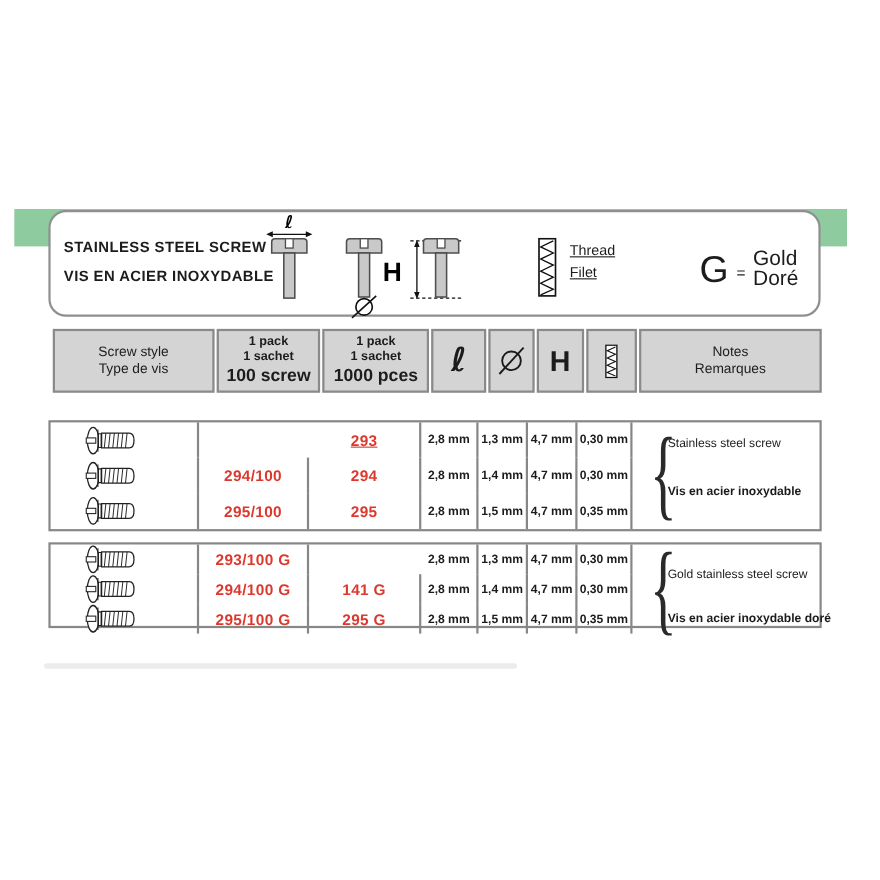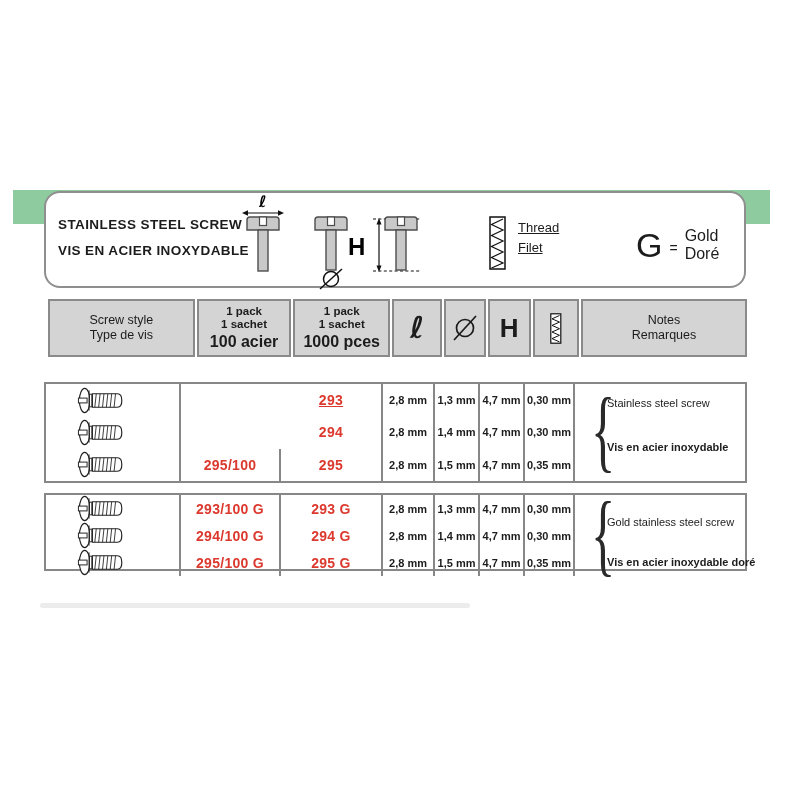--- a/index.html
+++ b/index.html
@@ -14,21 +14,21 @@
         border:2px solid #8f8f8f;border-radius:16px;box-sizing:border-box;}
   .card-title{position:absolute;left:12px;font-size:13.5px;font-weight:bold;letter-spacing:.4px;white-space:nowrap;}
   .card-title.en{top:24px;}
   .card-title.fr{top:50px;}
   .diag{position:absolute;}
   .thread-legend-icon{position:absolute;left:443px;top:23px;}
   .thread-legend-text{position:absolute;left:472px;top:25px;font-size:13px;line-height:20px;text-decoration:underline;}
   .gold-legend{position:absolute;left:590px;top:34px;display:flex;align-items:center;}
   .gold-letter{font-size:34px;font-weight:400;line-height:34px;}
   .gold-eq{font-size:14px;margin:6px 7px 0 7px;}
-  .gold-words{font-size:16px;line-height:18px;}
+  .gold-words{font-size:19px;line-height:18px;}
 
   
   .thead{position:absolute;left:48px;top:299px;width:699px;height:58px;display:flex;gap:2px;}
   .th{box-sizing:border-box;border:2px solid #8a8a8a;background:#d4d4d4;height:58px;
       display:flex;flex-direction:column;align-items:center;justify-content:center;text-align:center;}
   .th .sm{font-size:12.5px;line-height:15px;}
   .th .packsm{font-size:11.5px;font-weight:bold;line-height:13px;}
   .th .packbig{font-size:16px;font-weight:bold;line-height:18px;margin-top:2px;}
   .sym-l{font-family:"DejaVu Sans",sans-serif;font-style:italic;font-weight:bold;font-size:30px;line-height:30px;}
   .sym-h{font-size:26px;font-weight:bold;line-height:26px;}
@@ -112,21 +112,21 @@
   </div>
 
   <div class="thead">
     <div class="th" style="width:152px;">
       <div class="sm">Screw style</div>
       <div class="sm">Type de vis</div>
     </div>
     <div class="th" style="width:98px;">
       <div class="packsm">1 pack</div>
       <div class="packsm">1 sachet</div>
-      <div class="packbig">100 acier</div>
+      <div class="packbig">100 screw</div>
     </div>
     <div class="th" style="width:100px;">
       <div class="packsm">1 pack</div>
       <div class="packsm">1 sachet</div>
       <div class="packbig">1000 pces</div>
     </div>
     <div class="th" style="width:52px;">
       <span class="sym-l">ℓ</span>
     </div>
     <div class="th" style="width:43px;">
@@ -190,20 +190,21 @@
         <path d="M17,7 H43 Q47.5,7 47.5,14 Q47.5,21 43,21 H17 Z" fill="#fff" stroke="#222" stroke-width="1.2"></path>
         <line x1="21" y1="7" x2="19.5" y2="21" stroke="#222" stroke-width=".9"></line>
         <line x1="25" y1="7" x2="23.5" y2="21" stroke="#222" stroke-width=".9"></line>
         <line x1="29" y1="7" x2="27.5" y2="21" stroke="#222" stroke-width=".9"></line>
         <line x1="33" y1="7" x2="31.5" y2="21" stroke="#222" stroke-width=".9"></line>
         <line x1="37" y1="7" x2="35.5" y2="21" stroke="#222" stroke-width=".9"></line>
         <line x1="41" y1="7" x2="39.5" y2="21" stroke="#222" stroke-width=".9"></line>
       </svg>
     </div>
 
+    <div class="bcell vline ref" style="grid-column:2;grid-row:2;">294/100</div>
     <div class="bcell vline ref" style="grid-column:2;grid-row:3;">295/100</div>
 
     <div class="bcell vline ref" style="grid-column:3;grid-row:1;text-decoration:underline;">293</div>
     <div class="bcell vline ref" style="grid-column:3;grid-row:2;">294</div>
     <div class="bcell vline ref" style="grid-column:3;grid-row:3;">295</div>
 
     <div class="bcell vline mm" style="grid-column:4;grid-row:1;">2,8 mm</div>
     <div class="bcell vline mm" style="grid-column:4;grid-row:2;">2,8 mm</div>
     <div class="bcell vline mm" style="grid-column:4;grid-row:3;">2,8 mm</div>
 
@@ -270,22 +271,21 @@
         <line x1="33" y1="7" x2="31.5" y2="21" stroke="#222" stroke-width=".9"></line>
         <line x1="37" y1="7" x2="35.5" y2="21" stroke="#222" stroke-width=".9"></line>
         <line x1="41" y1="7" x2="39.5" y2="21" stroke="#222" stroke-width=".9"></line>
       </svg>
     </div>
 
     <div class="bcell vline ref" style="grid-column:2;grid-row:1;">293/100 G</div>
     <div class="bcell vline ref" style="grid-column:2;grid-row:2;">294/100 G</div>
     <div class="bcell vline ref" style="grid-column:2;grid-row:3;">295/100 G</div>
 
-    <div class="bcell vline ref" style="grid-column:3;grid-row:1;">293 G</div>
-    <div class="bcell vline ref" style="grid-column:3;grid-row:2;">294 G</div>
+    <div class="bcell vline ref" style="grid-column:3;grid-row:2;">141 G</div>
     <div class="bcell vline ref" style="grid-column:3;grid-row:3;">295 G</div>
 
     <div class="bcell vline mm" style="grid-column:4;grid-row:1;">2,8 mm</div>
     <div class="bcell vline mm" style="grid-column:4;grid-row:2;">2,8 mm</div>
     <div class="bcell vline mm" style="grid-column:4;grid-row:3;">2,8 mm</div>
 
     <div class="bcell vline mm" style="grid-column:5;grid-row:1;">1,3 mm</div>
     <div class="bcell vline mm" style="grid-column:5;grid-row:2;">1,4 mm</div>
     <div class="bcell vline mm" style="grid-column:5;grid-row:3;">1,5 mm</div>
 

